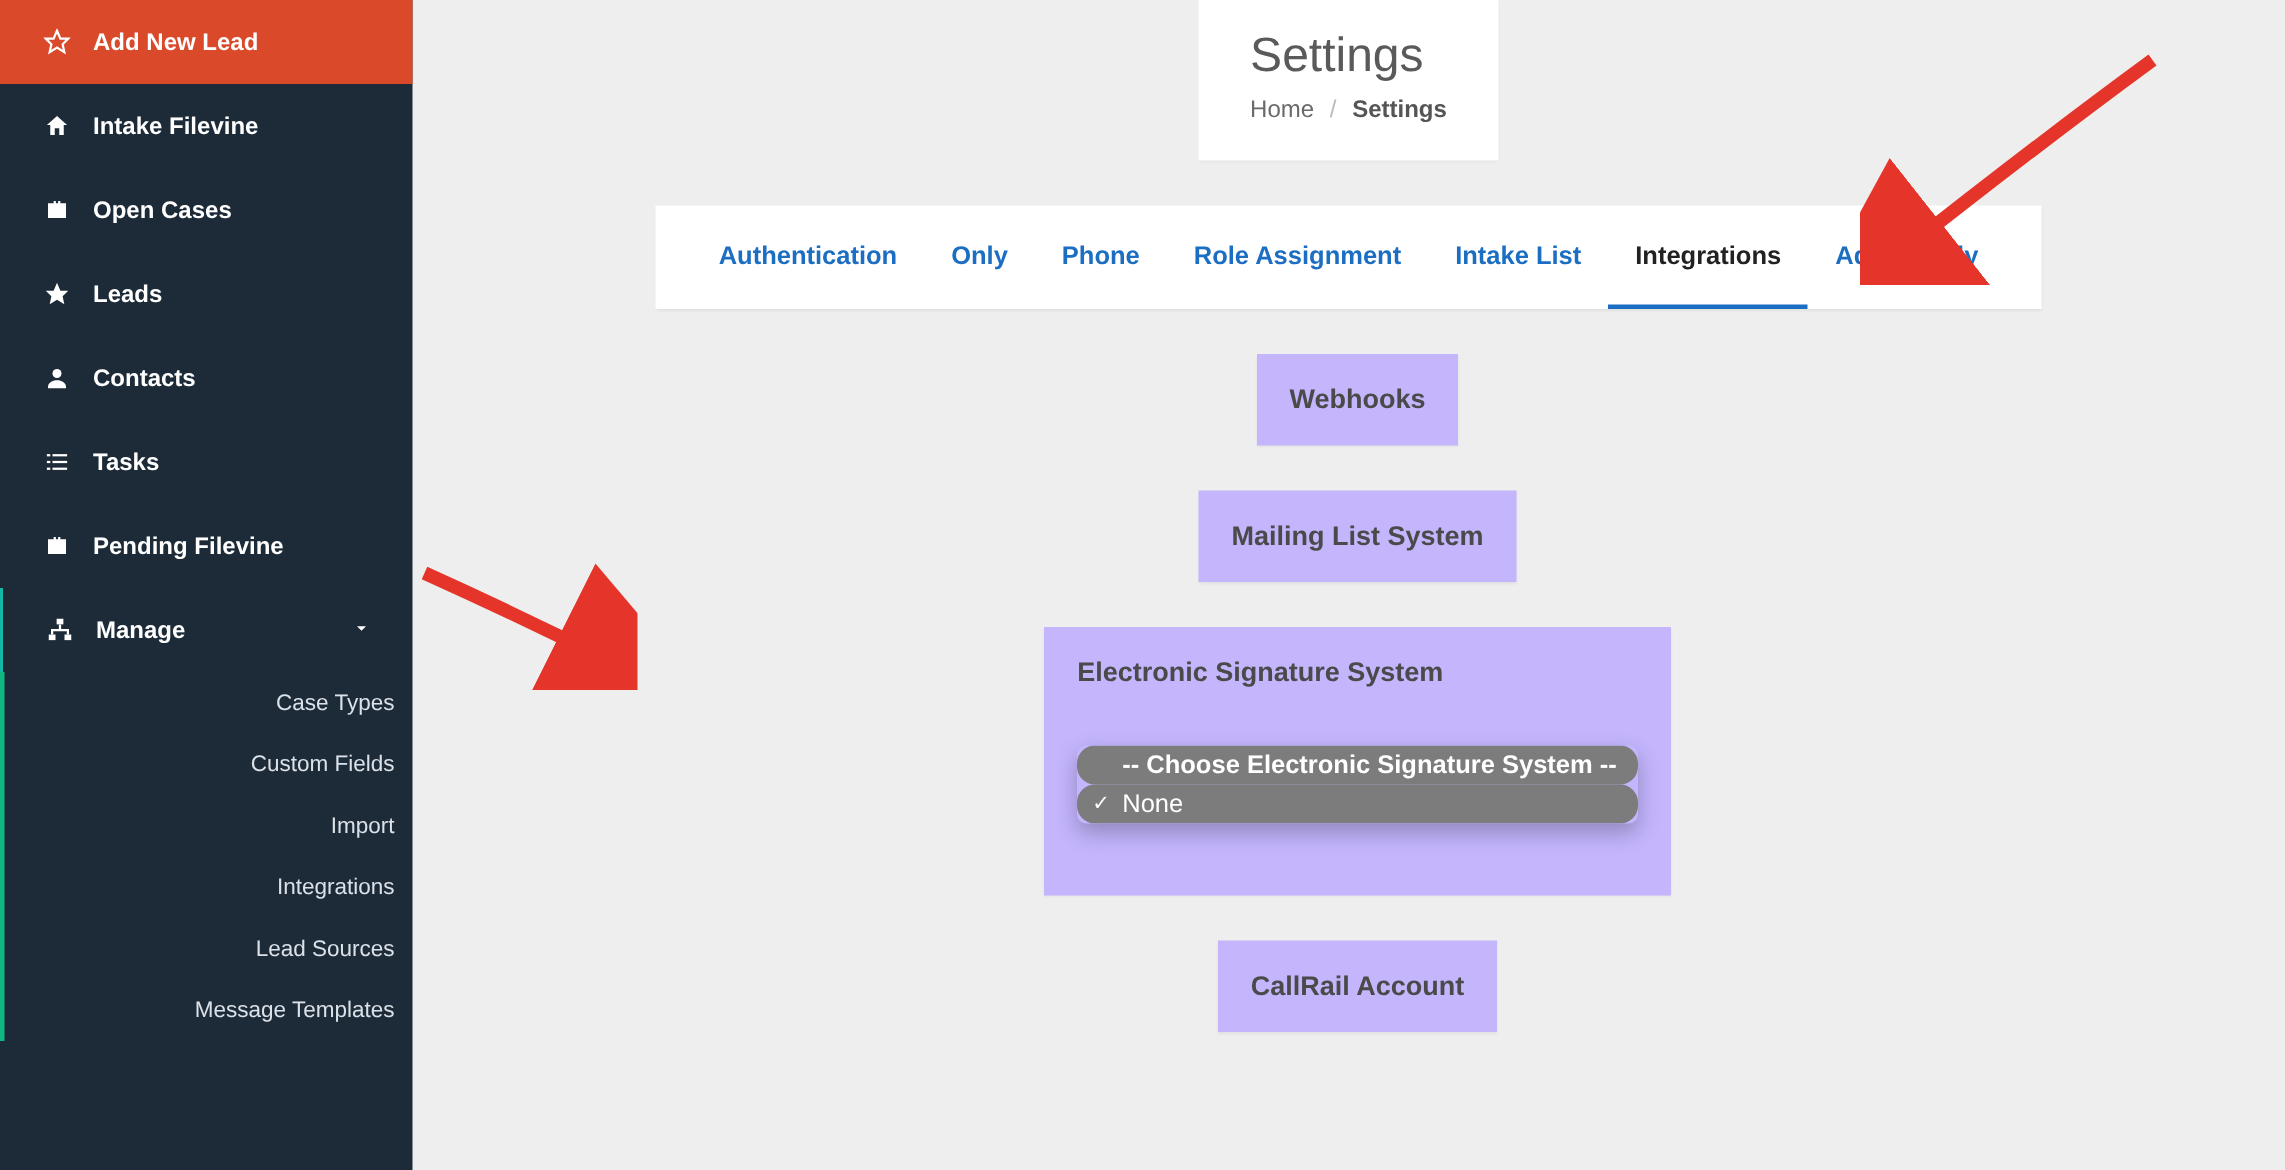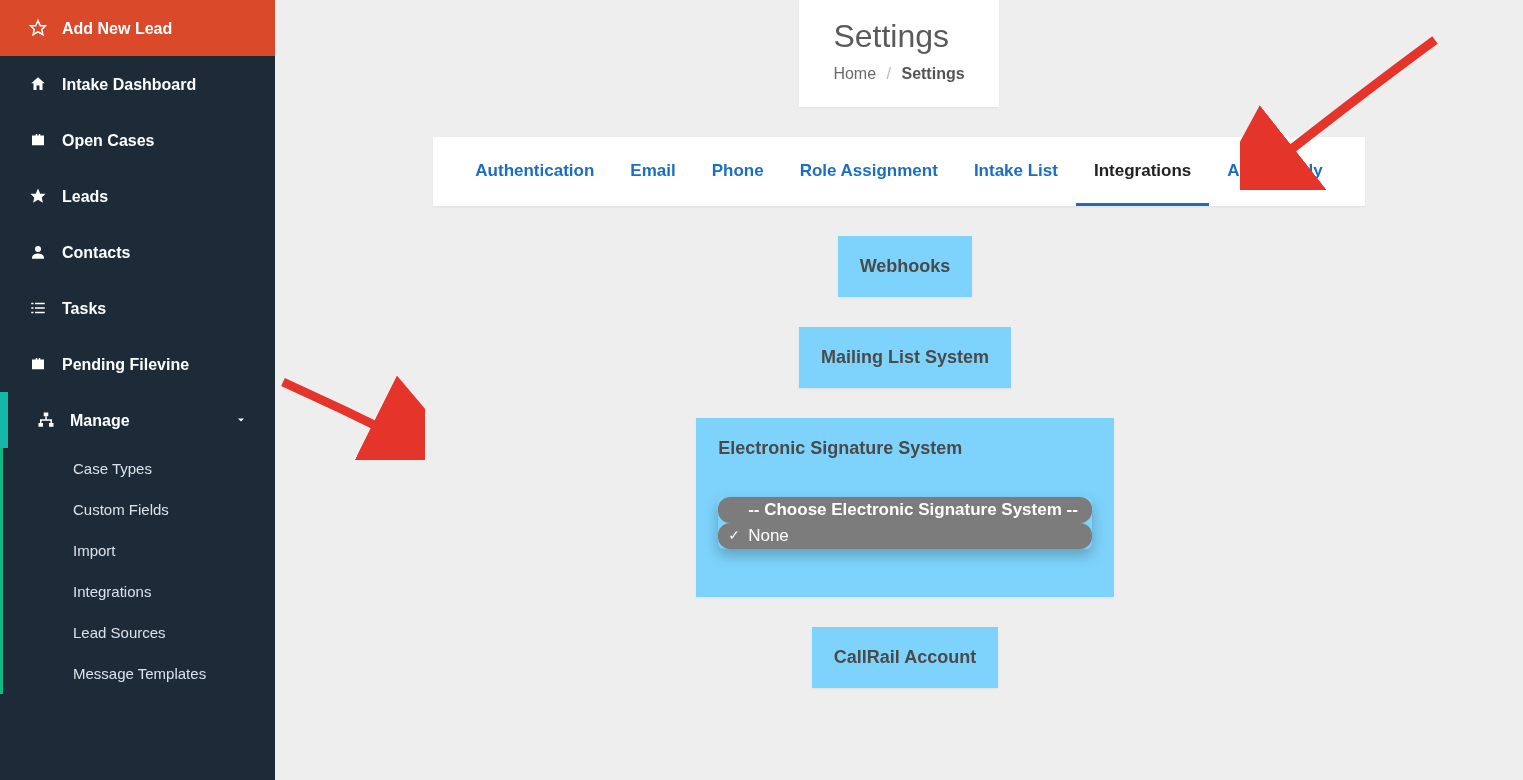--- a/index.html
+++ b/index.html
@@ -33,29 +33,30 @@
 .sidebar-item .icon {
   width: 20px;
   height: 20px;
   margin-right: 14px;
   display: inline-flex;
   align-items: center;
   justify-content: center;
   color: #fff;
 }
 .sidebar-item.manage-item {
-  border-left: 8px solid #14b8a6;
+  border-left: 2px solid #14b8a6;
   position: relative;
 }
 .sidebar-item .chevron {
   margin-left: auto;
 }
 .sidebar-sub {
   padding-left: 28px;
   border-left: 3px solid #10b981;
+  text-align: right;
 }
 .sidebar-sub .sub-item {
   padding: 12px 12px 12px 42px;
   color: #dbe1e8;
   font-size: 15px;
   font-weight: 500;
   cursor: pointer;
 }
 .main {
   flex: 1;
@@ -94,21 +95,21 @@
   font-size: 17px;
   font-weight: 600;
   cursor: pointer;
   border-bottom: 3px solid transparent;
 }
 .tab.active {
   color: #222;
   border-bottom-color: #1b6ec2;
 }
 .panel {
-  background: #7dd3fc;
+  background: #c4b5fd;
   margin-top: 30px;
   padding: 20px 22px;
   box-shadow: 0 1px 2px rgba(0,0,0,0.06);
   margin-left: 12px;
 }
 .panel.esig-panel {
   padding-bottom: 48px;
   position: relative;
 }
 .panel-title {
@@ -162,21 +163,21 @@
     </span>
     <span>Add New Lead</span>
   </div>
 
   <div class="sidebar-item">
     <span class="icon">
       <svg width="18" height="18" viewBox="0 0 24 24" fill="#fff">
           <path d="M12 3l9 8h-3v9h-4v-6H10v6H6v-9H3z"></path>
         </svg>
     </span>
-    <span>Intake Dashboard</span>
+    <span>Intake Filevine</span>
   </div>
 
   <div class="sidebar-item">
     <span class="icon">
       <svg width="18" height="18" viewBox="0 0 24 24" fill="#fff">
           <path d="M9 4h6v2h5v13H4V6h5V4zm2 0v2h2V4h-2z"></path>
         </svg>
     </span>
     <span>Open Cases</span>
   </div>
@@ -256,21 +257,21 @@
     <div class="page-title">Settings</div>
     <div class="breadcrumb">
       <span>Home</span>
       <span class="sep">/</span>
       <span class="current">Settings</span>
     </div>
   </div>
 
   <div class="tabs-card">
     <div class="tab">Authentication</div>
-    <div class="tab">Email</div>
+    <div class="tab">Only</div>
     <div class="tab">Phone</div>
     <div class="tab">Role Assignment</div>
     <div class="tab">Intake List</div>
     <div class="tab active">Integrations</div>
     <div class="tab">Admin Only</div>
   </div>
 
   <div class="panel">
     <div class="panel-title">Webhooks</div>
   </div>

